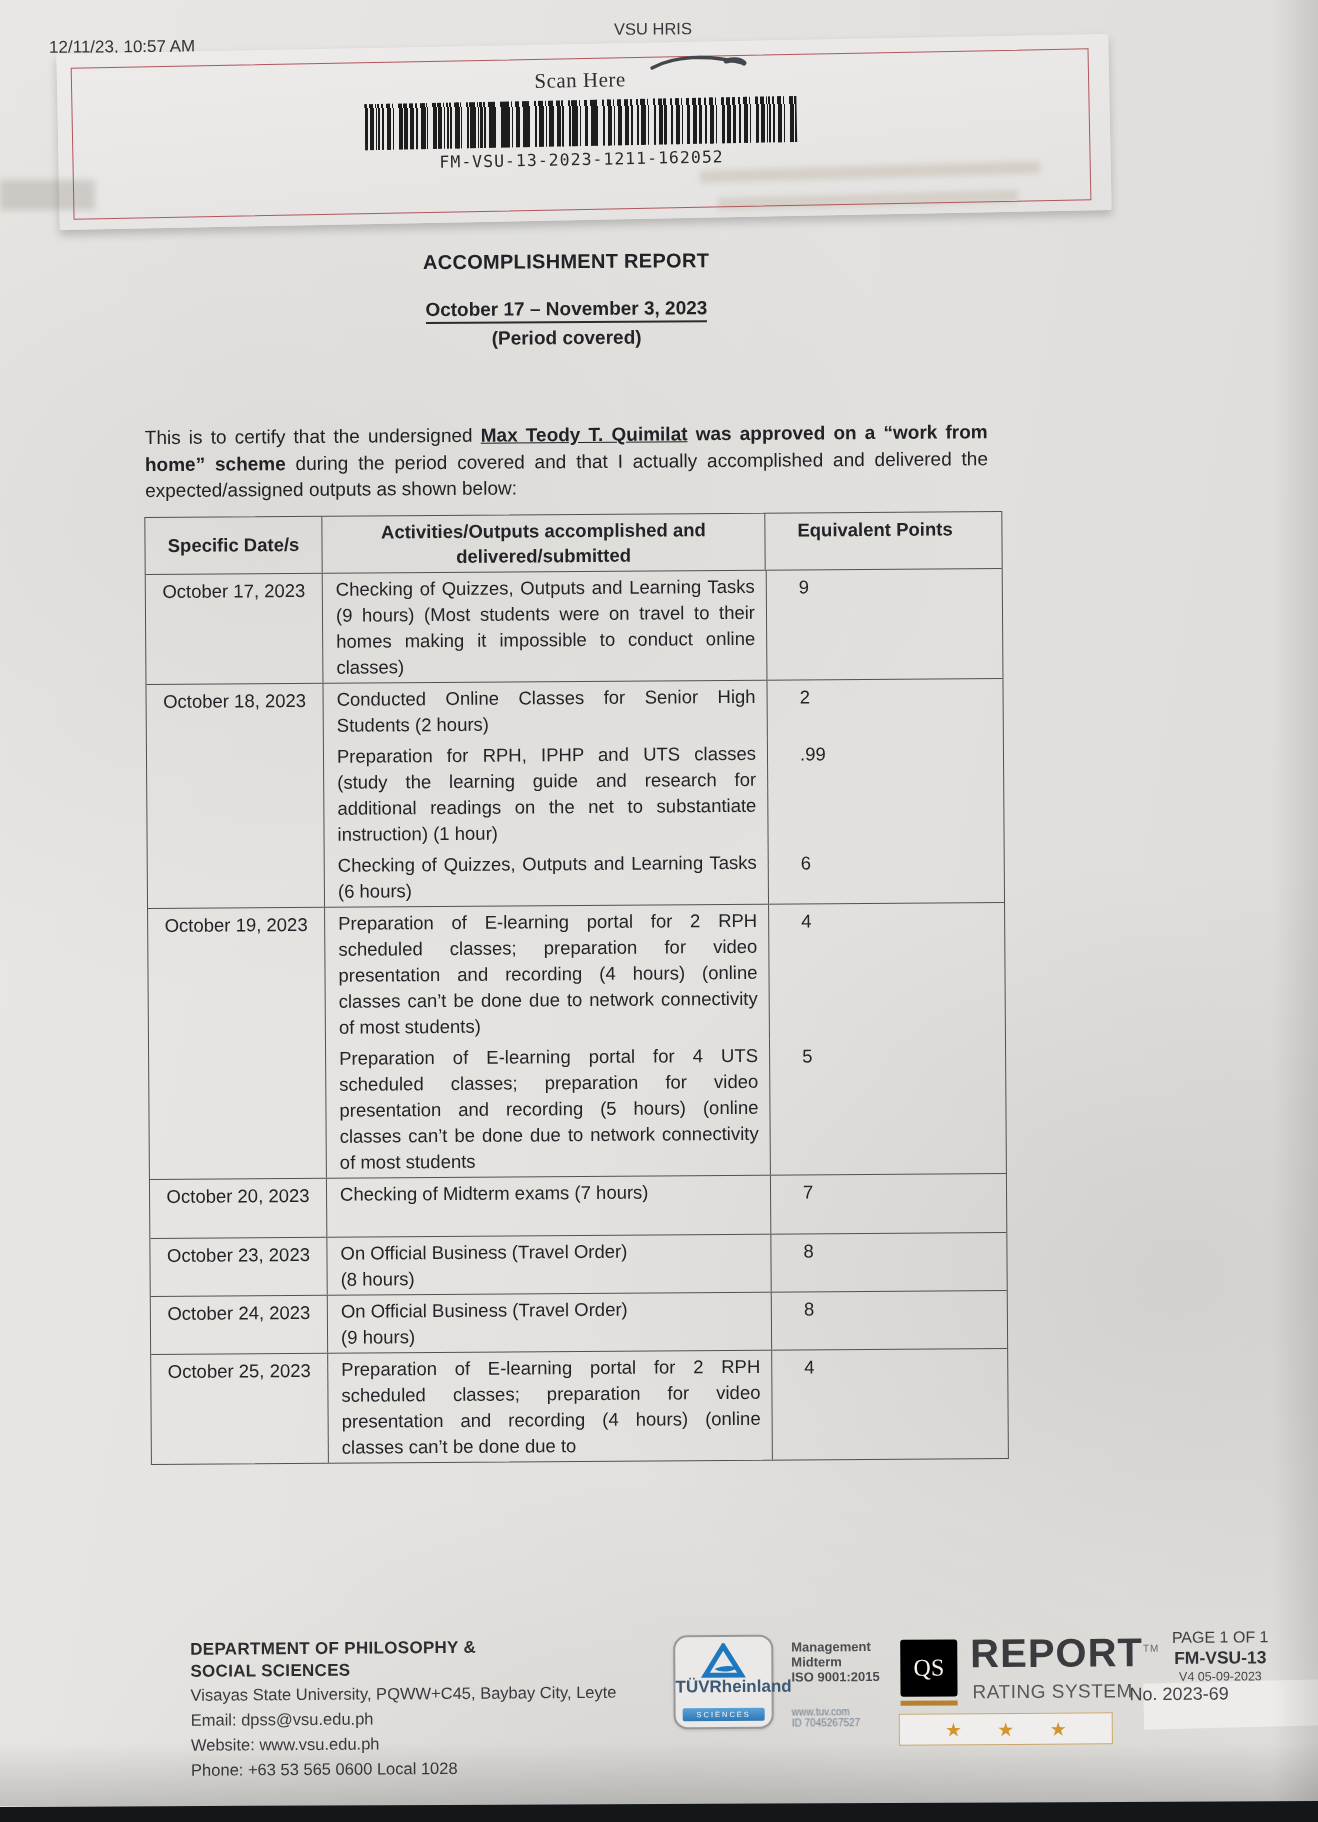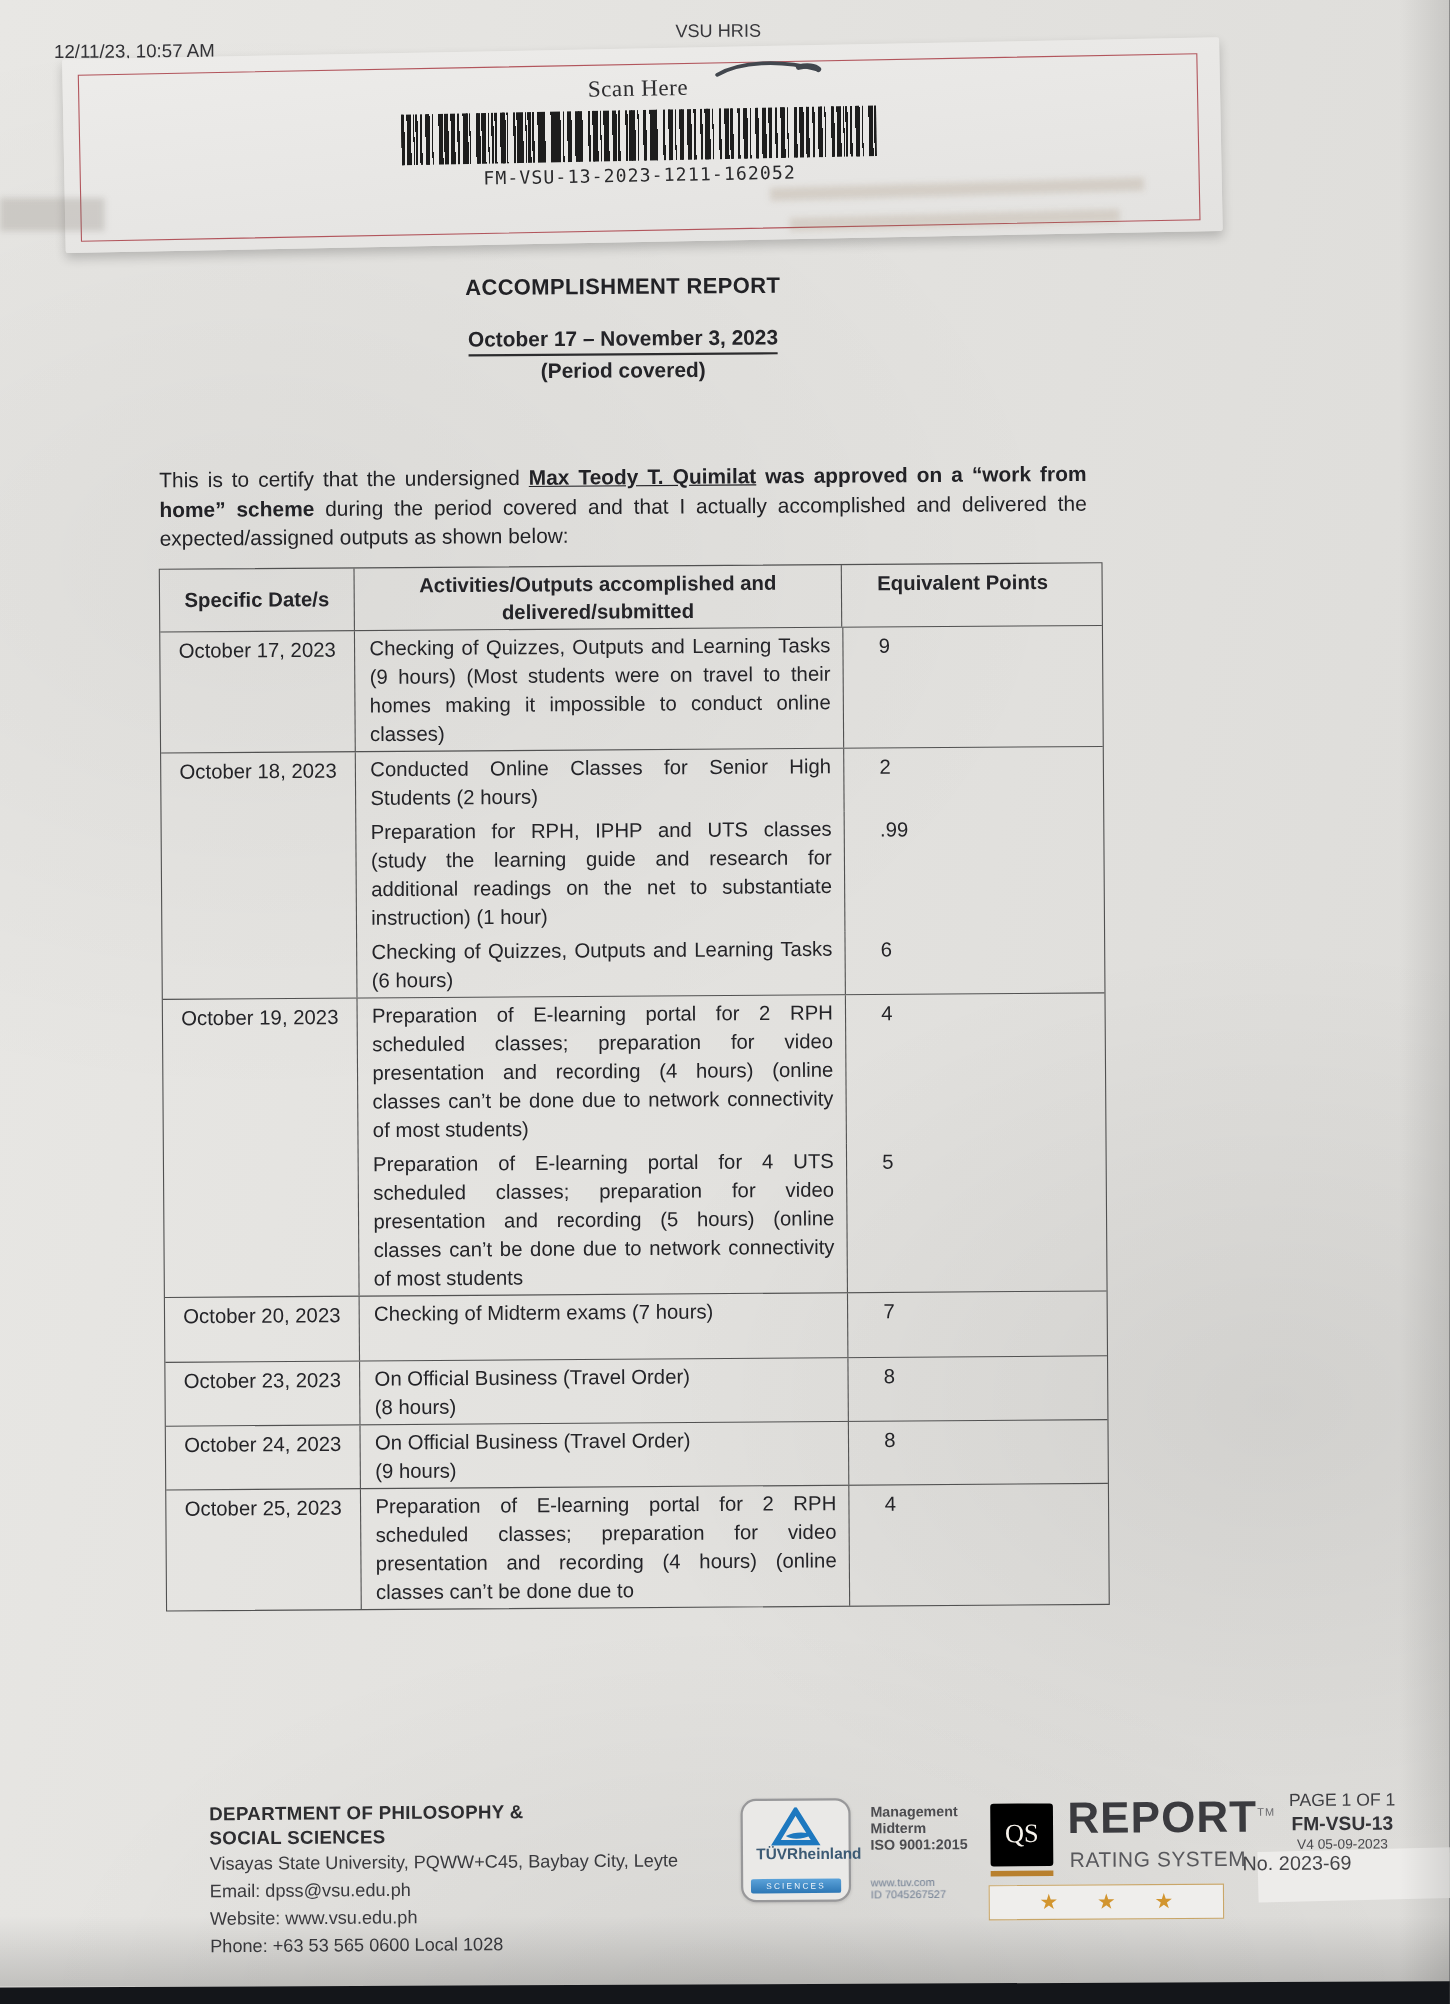--- a/index.html
+++ b/index.html
@@ -66,21 +66,21 @@
   .atext{width:443px;box-sizing:border-box;padding:3px 11px 2px 13px;text-align:justify;white-space:pre-line;}
   .apts{flex:1;border-left:1.7px solid #515151;box-sizing:border-box;padding:4px 0 0 32px;}
   
   .dept{position:absolute;left:185px;top:1636px;width:470px;}
   .dept .nm{font-size:17px;font-weight:bold;line-height:22px;color:#2d2d30;letter-spacing:0.3px;}
   .dept .ln{font-size:16.5px;line-height:25px;color:#3a3a3e;}
   .dept .ln:first-of-type{margin-top:3px;}
   .tuv{position:absolute;left:668px;top:1636px;width:100px;height:94px;background:#eae9e7;
     border:2.5px solid #98989a;border-radius:14px;box-shadow:0 1px 3px rgba(0,0,0,0.15);box-sizing:border-box;}
   .tuv .tri{display:block;margin:6px auto 0 auto;}
-  .tuv .brand{text-align:center;font-size:14px;font-weight:bold;color:#3c5a74;margin-top:-2px;margin-left:12px;}
+  .tuv .brand{text-align:center;font-size:17px;font-weight:bold;color:#3c5a74;margin-top:-2px;}
   .tuv .band{position:absolute;left:7px;right:7px;bottom:6px;height:13px;border-radius:2px;
     background:linear-gradient(#5ba2d9,#2d77b5);color:#f2f6fa;font-size:7.5px;letter-spacing:2px;
     text-align:center;line-height:13px;}
   .iso{position:absolute;left:786px;top:1641px;font-size:13px;font-weight:bold;color:#4c4c50;line-height:15px;}
   .tuvsmall{position:absolute;left:786px;top:1708px;font-size:10px;color:#6f7d92;line-height:11px;filter:blur(0.4px);}
   .qs-square{position:absolute;left:895px;top:1642px;width:57px;height:57px;background:#000000;
     border-radius:3px;display:flex;align-items:center;justify-content:center;
     font-family:"Liberation Serif",serif;font-size:24px;color:#f7f3ec;}
   .qs-bar{position:absolute;left:895px;top:1703px;width:57px;height:5px;background:#b8802e;}
   .qs-stars-title{position:absolute;left:965px;top:1634px;font-size:40px;font-weight:bold;color:#3b3b3f;letter-spacing:1px;}

